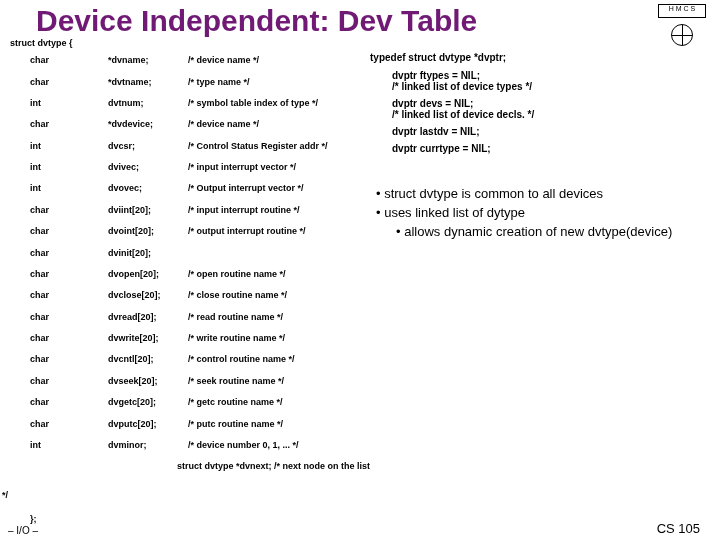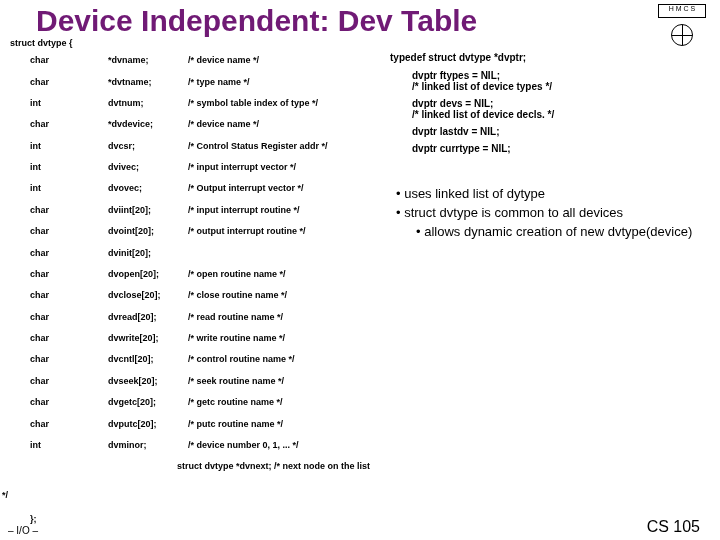--- a/index.html
+++ b/index.html
@@ -1,30 +1,30 @@
 <!DOCTYPE html>
 <html><head>
 <meta charset="utf-8">
 <style>
   * { margin: 0; padding: 0; box-sizing: border-box; }
   body { width: 720px; height: 540px; font-family: Arial, sans-serif; background: #fff; position: relative; overflow: hidden; }
   .title { font-size: 30px; font-weight: bold; color: #701a75; padding: 4px 0 0 36px; }
   .decl { font-size: 9px; font-weight: bold; padding: 0 0 2px 10px; }
-  .content { display: flex; gap: 20px; }
+  .content { display: flex; }
   .left { width: 370px; padding-left: 30px; }
   .right { flex: 1; padding-top: 2px; }
   .row { display: flex; font-size: 9px; font-weight: bold; line-height: 1; padding: 6.2px 0; }
   .c1 { width: 42px; }
   .c2 { width: 80px; margin-left: 36px; }
   .c3 { flex: 1; }
   .structrow { font-size: 9px; font-weight: bold; padding: 5px 0; text-align: right; }
   .close { font-size: 9px; font-weight: bold; padding: 4px 0 0 6px; }
   .endc { position: absolute; left: 2px; top: 490px; font-size: 9px; font-weight: bold; }
   .io { position: absolute; left: 8px; bottom: 4px; font-size: 10px; }
-  .cs { position: absolute; right: 20px; bottom: 4px; font-size: 16px; }
+  .cs { position: absolute; right: 20px; bottom: 4px; font-size: 13px; }
   .typedef { font-size: 10px; font-weight: bold; padding-bottom: 4px; }
   .trow { display: flex; font-size: 10px; font-weight: bold; padding: 3px 0 3px 22px; flex-direction: column; }
   .tc1 { width: 120px; }
   .tc2 { flex: 1; }
   .bullets { font-size: 13px; padding: 28px 10px 0 6px; line-height: 1.45; }
   .b1 { padding-left: 0; }
   .b2 { padding-left: 20px; }
   .logo { position: absolute; right: 8px; top: 4px; width: 60px; height: 50px; }
   .logobox { width: 48px; height: 14px; border: 1px solid #000; font-size: 7px; text-align: center; margin: 0 auto; }
   .wheel { width: 22px; height: 22px; border: 1.5px solid #000; border-radius: 50%; margin: 6px auto 0; position: relative; }
@@ -155,22 +155,22 @@
     <div class="trow">
         <span class="tc1">dvptr   lastdv = NIL;</span>
         <span class="tc2"></span>
       </div>
     <div class="trow">
         <span class="tc1">dvptr   currtype = NIL;</span>
         <span class="tc2"></span>
       </div>
 
     <div class="bullets">
+      <div class="b1">• struct dvtype is common to all devices</div>
       <div class="b1">• uses linked list of dytype</div>
-      <div class="b1">• struct dvtype is common to all devices</div>
       <div class="b2">• allows dynamic creation of new dvtype(device)</div>
     </div>
   </div>
 </div>
 
 <div class="endc">*/</div>
 <div class="close" style="position:absolute; left:24px; bottom:16px;">};</div>
 <div class="io">– I/O –</div>
 <div class="cs">CS 105</div>
 

